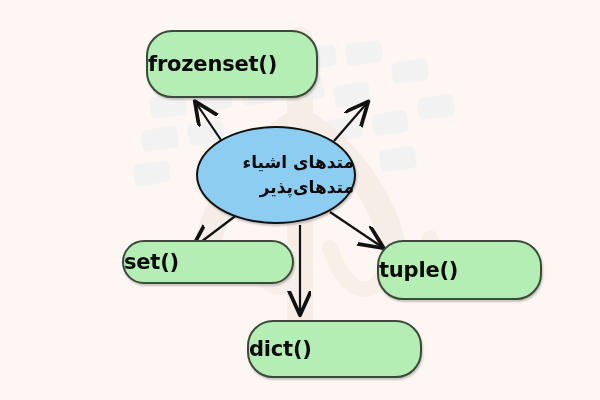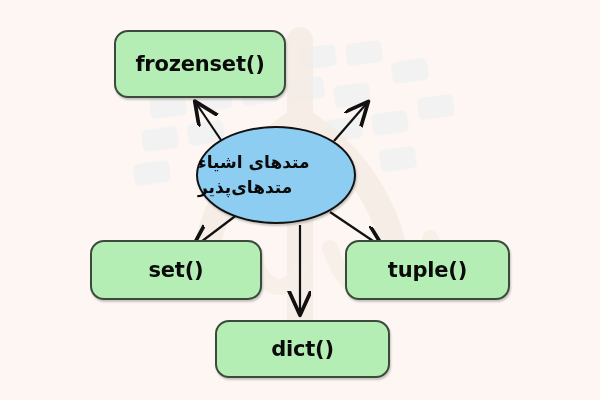--- a/index.html
+++ b/index.html
@@ -30,53 +30,53 @@
     left: 0; top: 0;
     width: 600px;
     height: 400px;
     pointer-events: none;
   }
   .node-box {
     position: absolute;
     box-sizing: border-box;
     background: #b4eeb4;
     border: 2px solid #3c4a3c;
-    border-radius: 14px;
+    border-radius: 26px;
     display: flex;
     align-items: center;
-    justify-content: center;
     box-shadow: 1px 2px 2px rgba(60,70,60,0.28);
+    margin-left: 32px;
   }
   .node-label {
     font-family: "DejaVu Sans", "Liberation Sans", sans-serif;
     font-size: 21px;
     font-weight: bold;
     color: #0a0a0a;
     letter-spacing: -0.2px;
     white-space: nowrap;
   }
   #node-frozenset { left: 114px; top: 30px;  width: 172px; height: 68px; }
   #node-list      { left: 332px; top: 30px;  width: 160px; height: 68px; }
-  #node-set       { left: 90px;  top: 240px; width: 172px; height: 60px; }
+  #node-set       { left: 90px;  top: 240px; width: 172px; height: 44px; }
   #node-tuple     { left: 345px; top: 240px; width: 165px; height: 60px; }
   #node-dict      { left: 215px; top: 320px; width: 175px; height: 58px; }
 
   #center-node {
     position: absolute;
     left: 196px;
     top: 126px;
     width: 160px;
     height: 98px;
     box-sizing: border-box;
     background: #8dcdf2;
     border: 2px solid #13110f;
     border-radius: 50%;
     display: flex;
     flex-direction: column;
-    align-items: flex-start;
+    align-items: flex-end;
     justify-content: center;
     box-shadow: 1px 2px 2px rgba(40,50,60,0.25);
   }
   .center-line {
     direction: rtl;
     unicode-bidi: bidi-override;
     font-family: "DejaVu Sans", "Liberation Sans", sans-serif;
     font-size: 17px;
     font-weight: bold;
     color: #0a0a0a;

